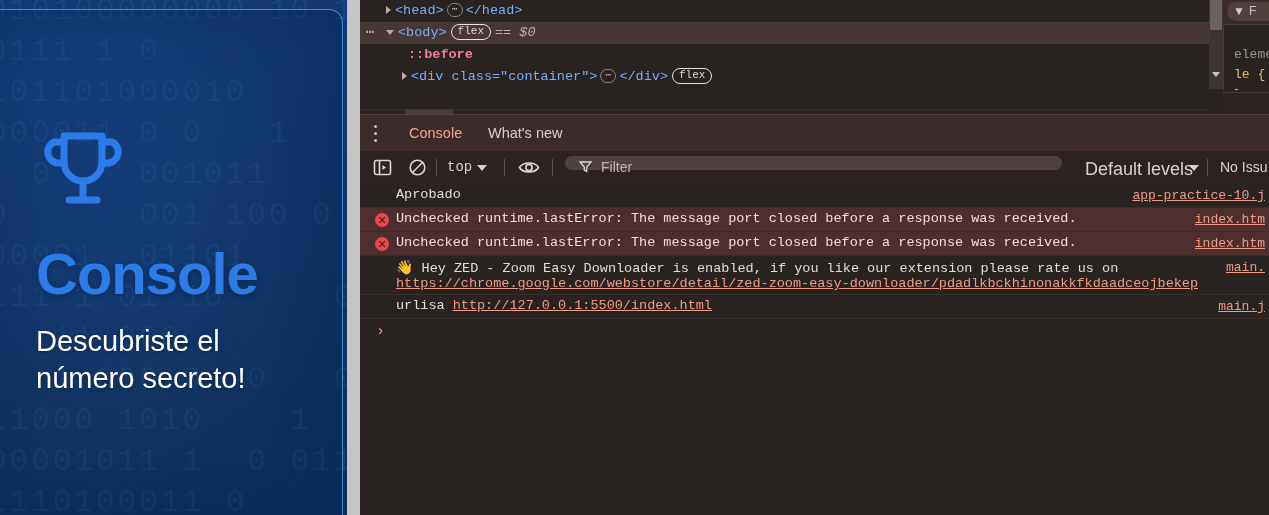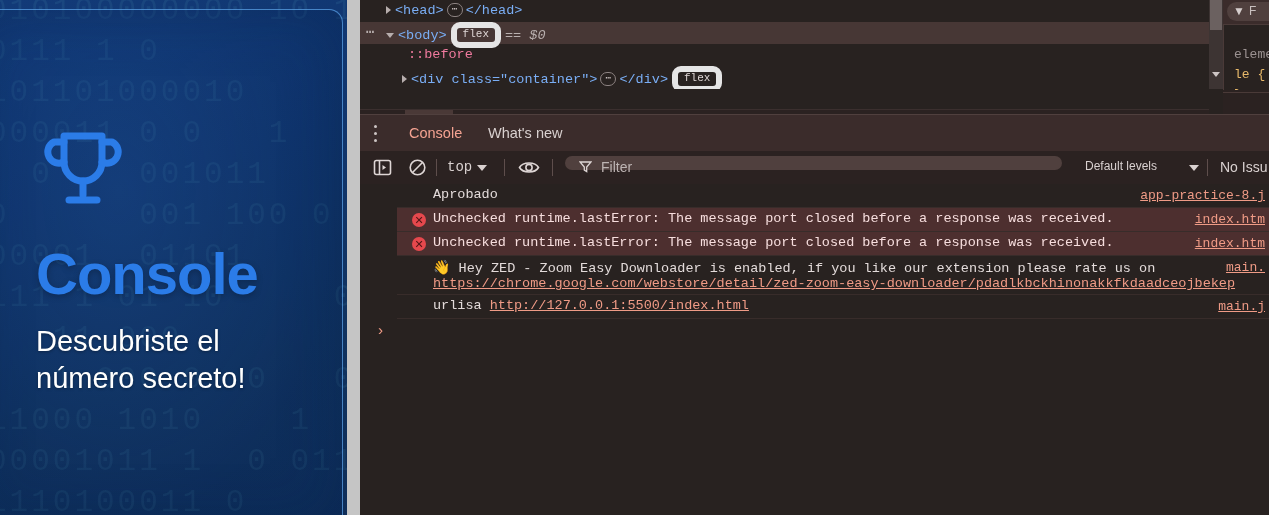--- a/index.html
+++ b/index.html
@@ -104,35 +104,35 @@
     border-left: 5px solid #b7aead;
     border-top: 4px solid transparent;
     border-bottom: 4px solid transparent;
   }
   .tri.open {
     border-top: 5px solid #b7aead;
     border-left: 4px solid transparent;
     border-right: 4px solid transparent;
   }
   .tag { color: #7aaef5; }
-  .pseudo { color: #f07a9e; }
+  .pseudo { color: #f07a9e; font-weight: bold; }
   .dots-inline {
     display: inline-block;
     border: 1px solid #8d8382;
     border-radius: 8px;
     color: #c8bfbe;
     font-size: 10px;
     line-height: 9px;
     padding: 1px 4px 2px;
     vertical-align: middle;
     margin: 0 3px;
   }
   .badge-flex {
     display: inline-block;
-    border: 6px solid #e5e5e5;
+    border: 1px solid #e5e5e5;
     border-radius: 9px;
     color: #ded6d5;
     font-size: 11px;
     line-height: 13px;
     padding: 0 6px 1px;
     vertical-align: middle;
     margin: 0 4px;
     text-align: center;
   }
   .dollar { color: #b9b0af; font-style: italic; }
@@ -286,21 +286,21 @@
   .filter-box .funnel {
     position: absolute; left: 14px; top: 4px;
     font-size: 13px; color: #ded6d5;
   }
   .filter-box .ph {
     position: absolute; left: 36px; top: 3px;
     font-size: 14px; color: #bdb4b3;
   }
   .levels {
     position: absolute; left: 725px; top: 8px;
-    font-size: 12px; color: #d9d1d0;
+    font-size: 18px; color: #d9d1d0;
   }
   .no-issues {
     position: absolute; left: 860px; top: 8px;
     font-size: 14px; color: #d9d1d0; white-space: nowrap;
   }
 
   
   .console-area {
     position: absolute; left: 0; top: 184px;
     width: 909px; height: 331px;
@@ -310,21 +310,20 @@
     overflow: hidden;
   }
   .msg {
     position: relative;
     min-height: 24px;
     border-bottom: 1px solid #382c2a;
     padding: 3px 0 3px 36px;
     box-sizing: border-box;
     color: #e3dbda;
     white-space: nowrap;
-    margin-left: 37px;
   }
   .msg.error { background: #4d2f2f; color: #f7dede; }
   .msg .src {
     position: absolute; right: 4px; top: 4px;
     color: #f09b86;
     text-decoration: underline;
     font-size: 13px;
   }
   .err-icon {
     position: absolute; left: 15px; top: 5px;
@@ -480,21 +479,21 @@
       <span class="levels">Default levels</span>
       <span class="caret-dn" style="left:829px;"></span>
       <span class="sep" style="left:847px;"></span>
       <span class="no-issues">No Issu</span>
     </div>
 
     <div class="console-area">
 
       <div class="msg">
         <span>Aprobado</span>
-        <span class="src">app-practice-8.j</span>
+        <span class="src">app-practice-10.j</span>
       </div>
 
       <div class="msg error">
         <span class="err-icon">✕</span>
         <span>Unchecked runtime.lastError: The message port closed before a response was received.</span>
         <span class="src">index.htm</span>
       </div>
 
       <div class="msg error">
         <span class="err-icon">✕</span>

